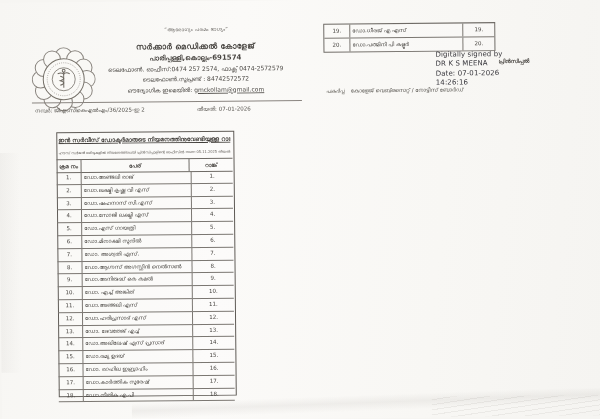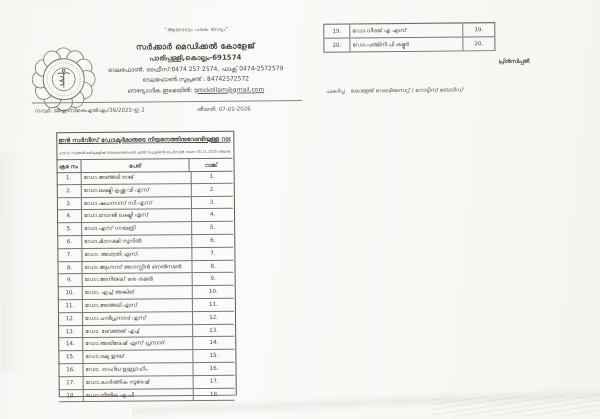--- a/index.html
+++ b/index.html
@@ -226,20 +226,26 @@
       <div class="c nm">ഡോ.ധീരജ് എ എസ്</div>
       <div class="c rk">19.</div>
     </div>
       <div class="trow">
       <div class="c sl">20.</div>
       <div class="c nm">ഡോ.പത്മിനി പി കുളൂർ</div>
       <div class="c rk">20.</div>
     </div>
     </div>
 
+  <div class="abs sig">
+    <div class="nowrap">Digitally signed by</div>
+    <div class="nowrap">DR K S MEENA</div>
+    <div class="nowrap">Date: 07-01-2026</div>
+    <div class="nowrap">14:26:16</div>
+  </div>
   <div class="abs desig nowrap">പ്രിൻസിപ്പൽ</div>
 
   <div class="abs copyl nowrap">പകർപ്പ്</div>
   <div class="abs copyt nowrap">കോളേജ് വെബ്സൈറ്റ് / നോട്ടീസ് ബോർഡ്</div>
 
   <div class="abs smudge1"></div>
   <div class="abs smudge2"></div>
   <div class="abs smudge3"></div>
 </div>
 

